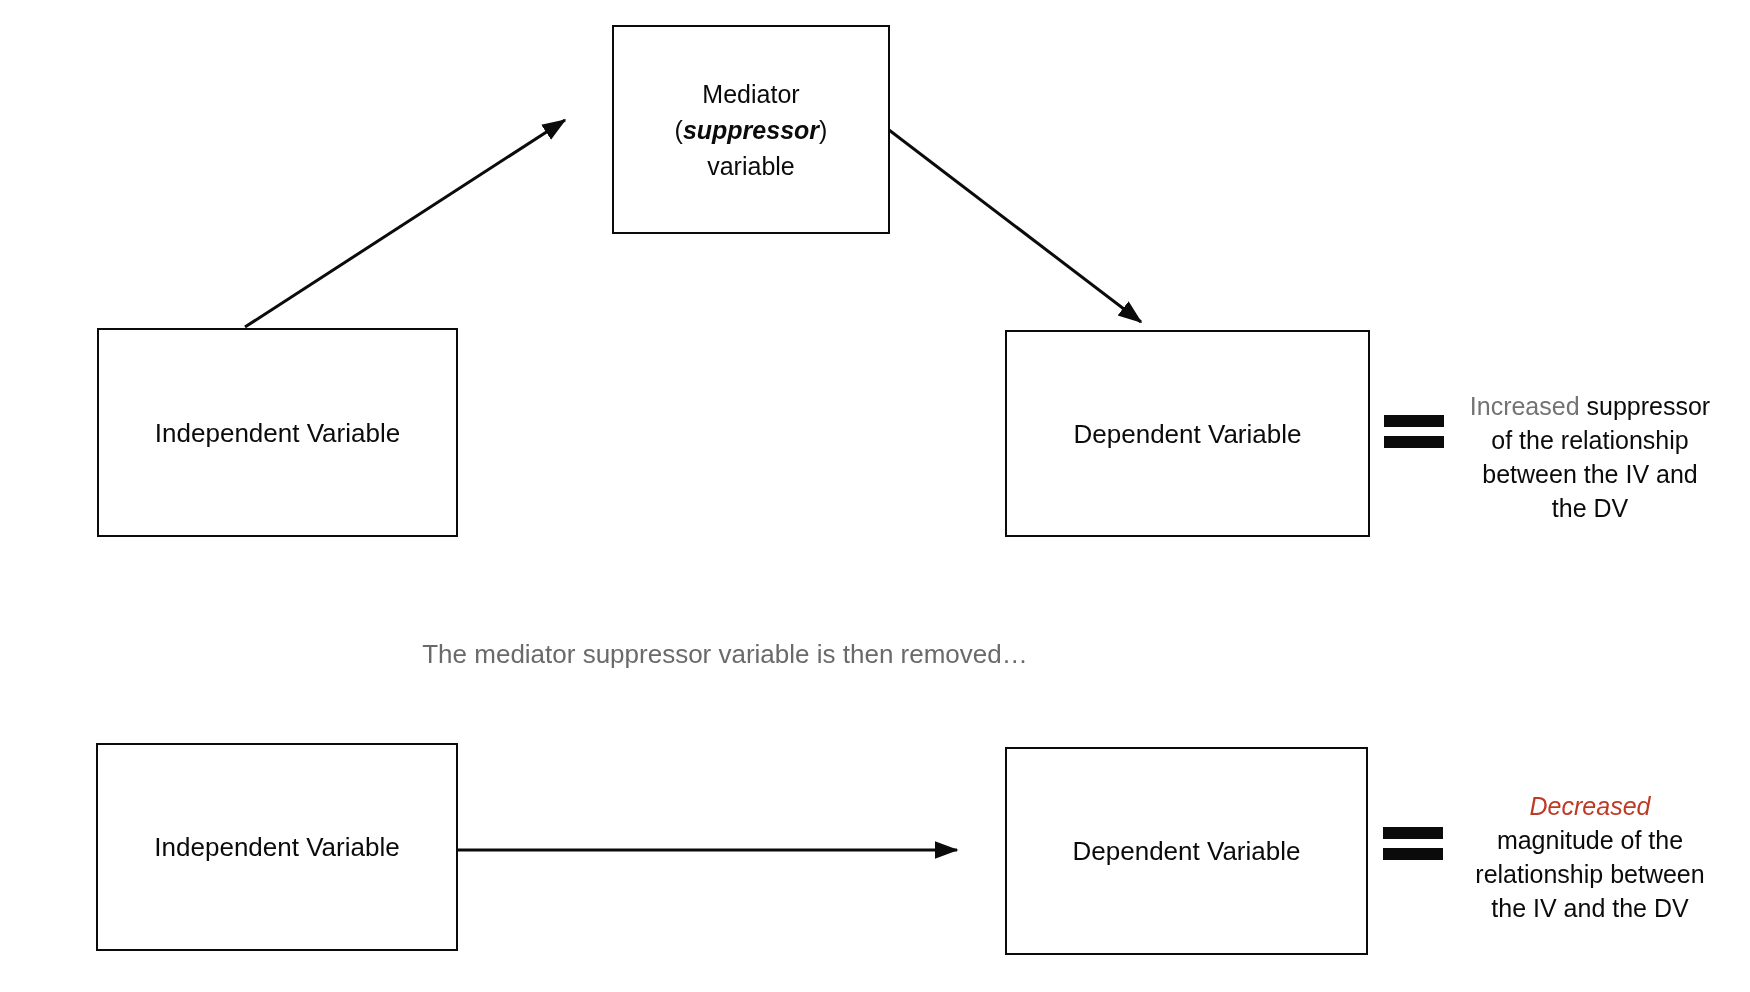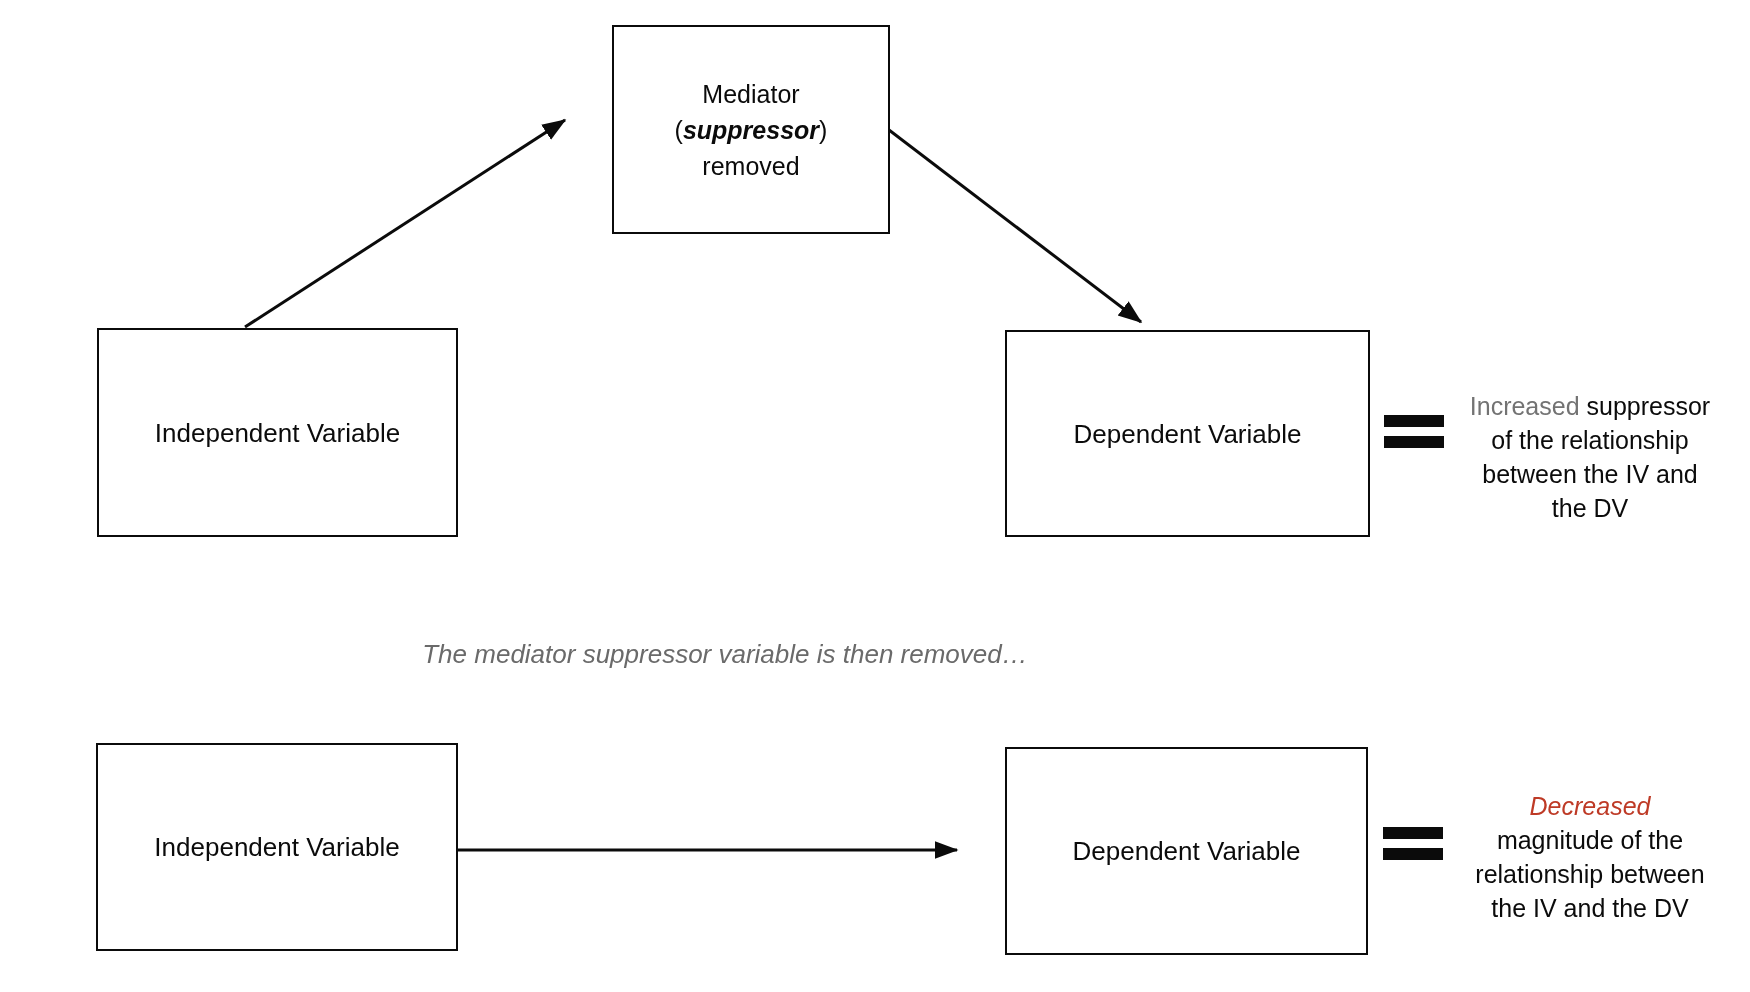--- a/index.html
+++ b/index.html
@@ -69,21 +69,20 @@
   }
   .result-top    { left: 1420px; top: 389px; }
   .result-bottom { left: 1420px; top: 789px; }
   .caption {
     position: absolute;
     left: 355px;
     top: 639px;
     width: 740px;
     text-align: center;
     font-size: 26px;
-    font-style: italic;
   }
 </style>
 </head>
 <body>
 
 <div class="canvas">
 
   <svg class="arrows-layer" viewBox="0 0 1750 992" xmlns="http://www.w3.org/2000/svg">
     <defs>
       <marker id="arrowhead" markerWidth="9" markerHeight="7" refX="7.5" refY="3" orient="auto" markerUnits="strokeWidth">
@@ -92,21 +91,21 @@
     </defs>
     <line x1="245" y1="327" x2="565" y2="120" stroke="#0b0b0b" stroke-width="3" marker-end="url(#arrowhead)"></line>
     <line x1="851" y1="101" x2="1141" y2="322" stroke="#0b0b0b" stroke-width="3" marker-end="url(#arrowhead)"></line>
     <line x1="419" y1="850" x2="957" y2="850" stroke="#0b0b0b" stroke-width="3" marker-end="url(#arrowhead)"></line>
   </svg>
 
   <div class="node-box box-mediator">
     <div>
       <div>Mediator</div>
       <div><span>(</span><span class="emphasis">suppressor</span><span>)</span></div>
-      <div>removed</div>
+      <div>variable</div>
     </div>
   </div>
 
   <div class="node-box box-iv-top">
     <span>Independent Variable</span>
   </div>
 
   <div class="node-box box-dv-top">
     <span>Dependent Variable</span>
   </div>

